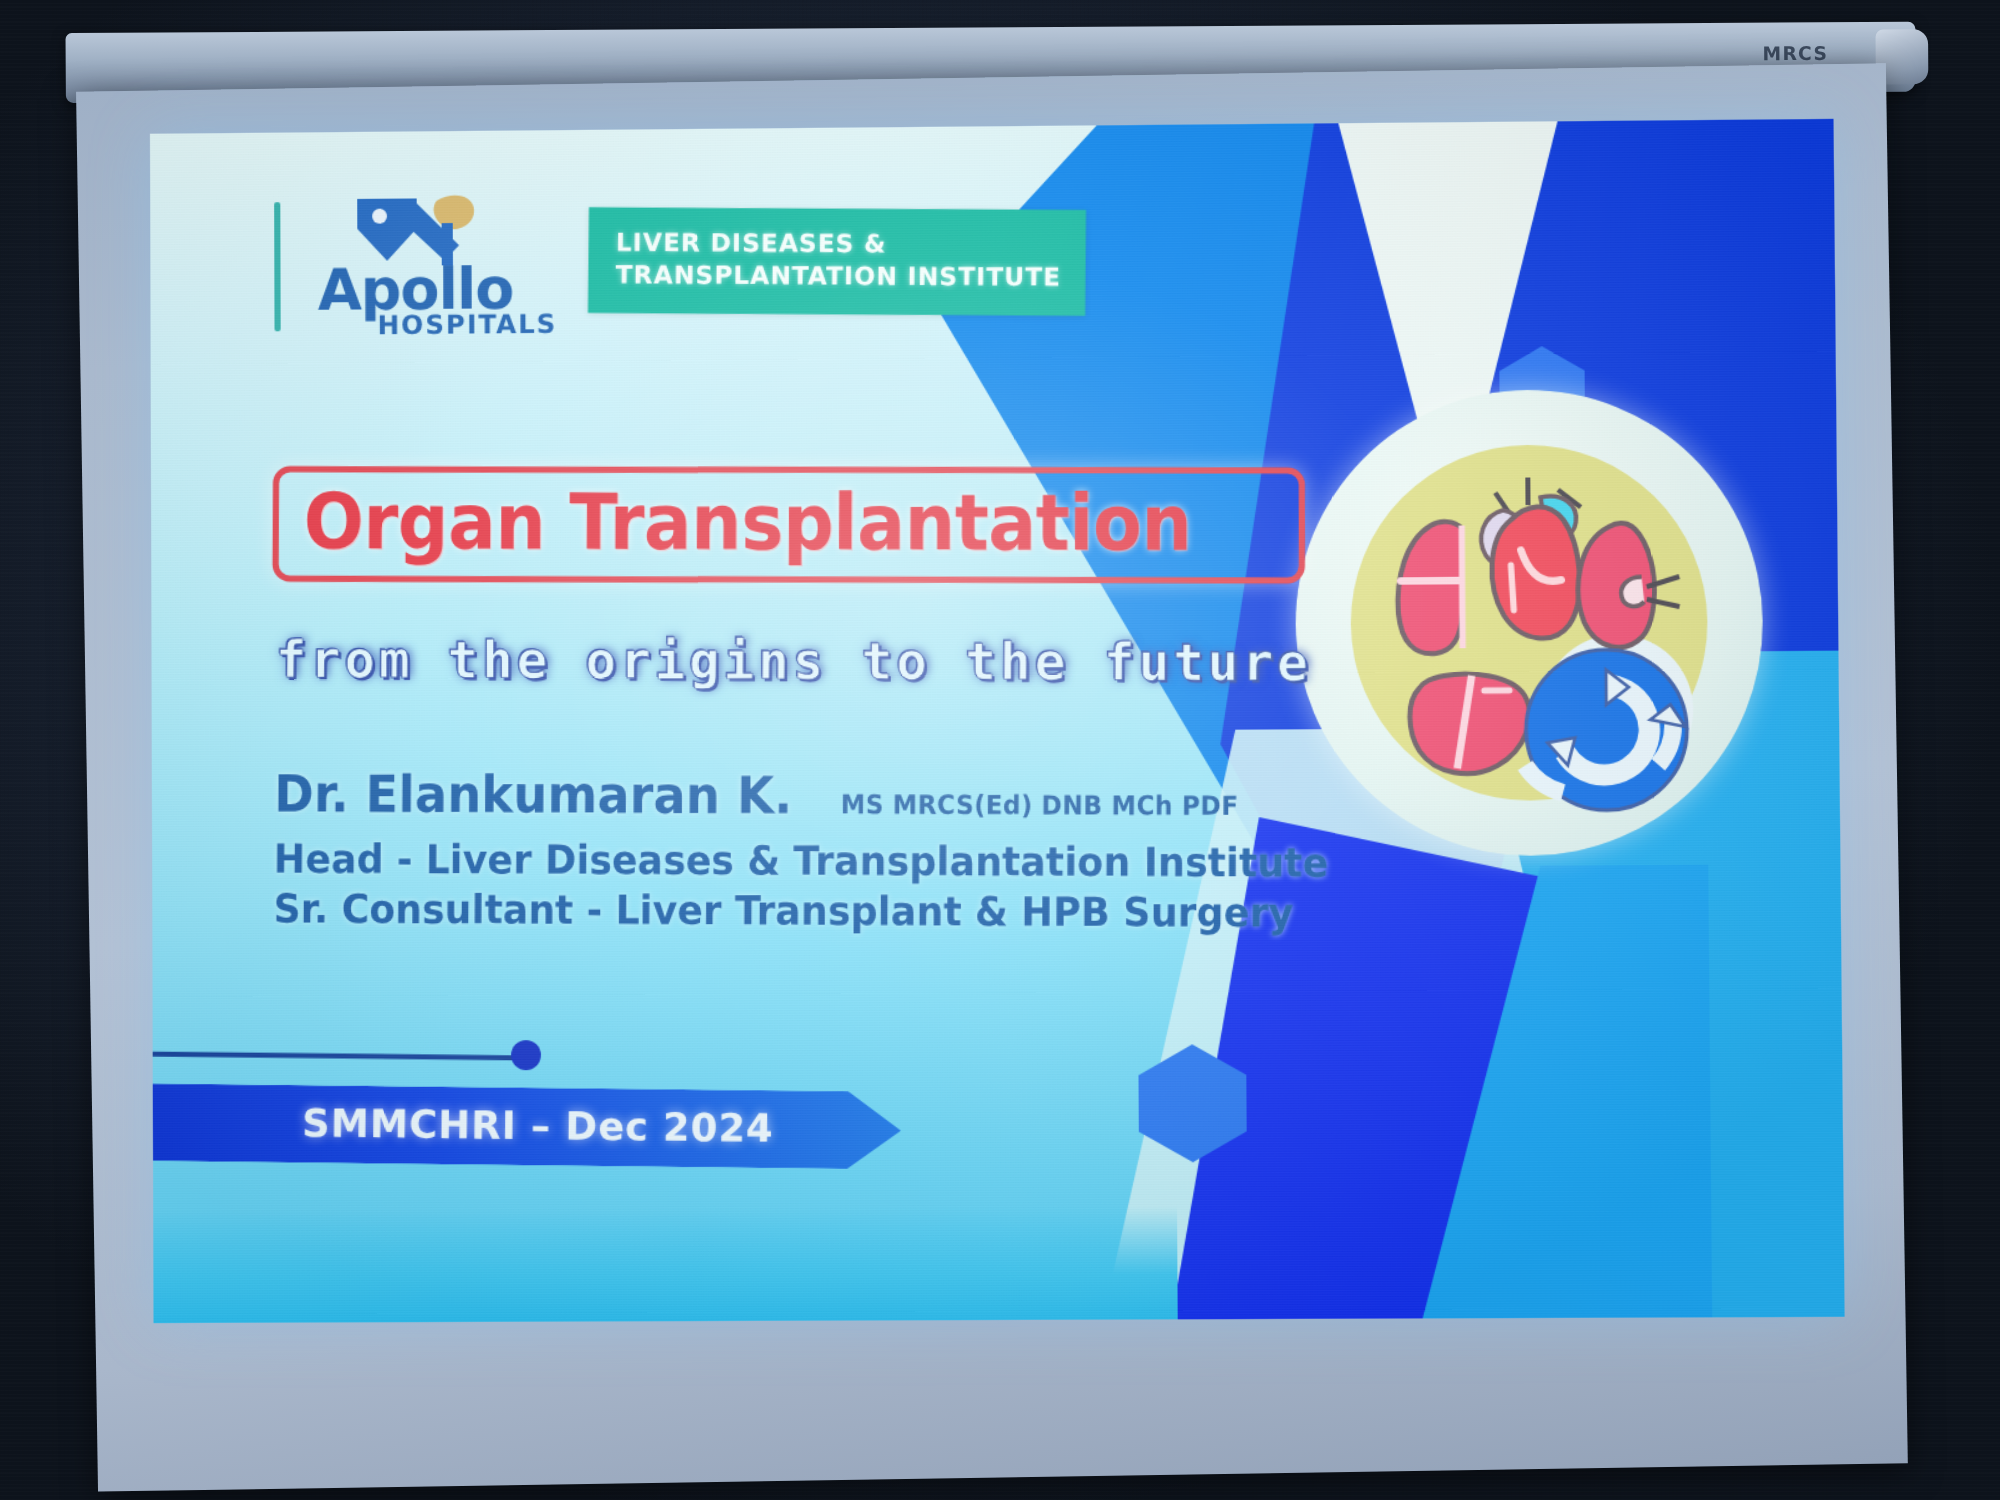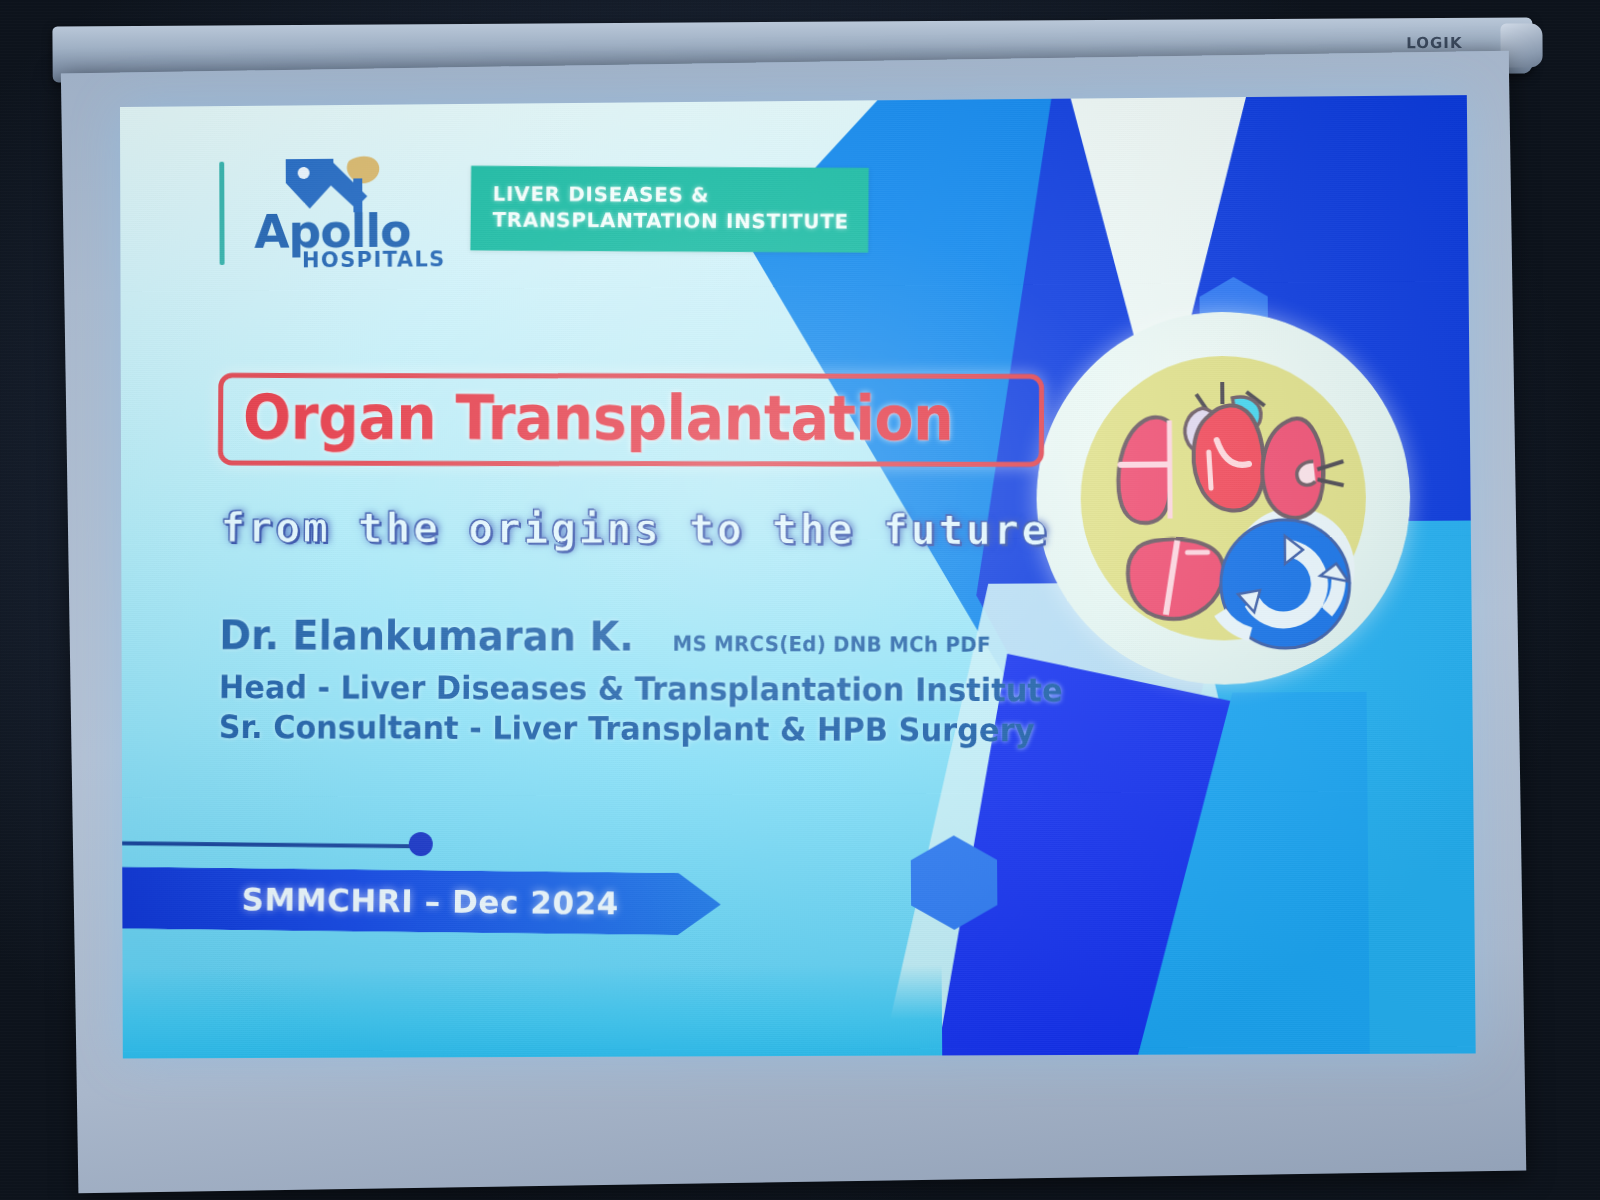--- a/index.html
+++ b/index.html
@@ -402,21 +402,21 @@
 <body>
 
 <div id="room">
   <div class="wall-noise"></div>
 </div>
 
 <div id="screen-assembly">
 
   <div id="screen-roller">
     <div id="roller-endcap"></div>
-    <div id="roller-brand">LOGIK</div>
+    <div id="roller-brand">MRCS</div>
   </div>
 
   <div id="screen-fabric">
 
     <div id="slide">
 
       <div class="geo" id="geo-brightblue-left"></div>
       <div class="geo" id="geo-darkblue-right"></div>
       <div class="geo" id="geo-white-wedge"></div>
       <div class="geo" id="geo-cyan-band"></div>

